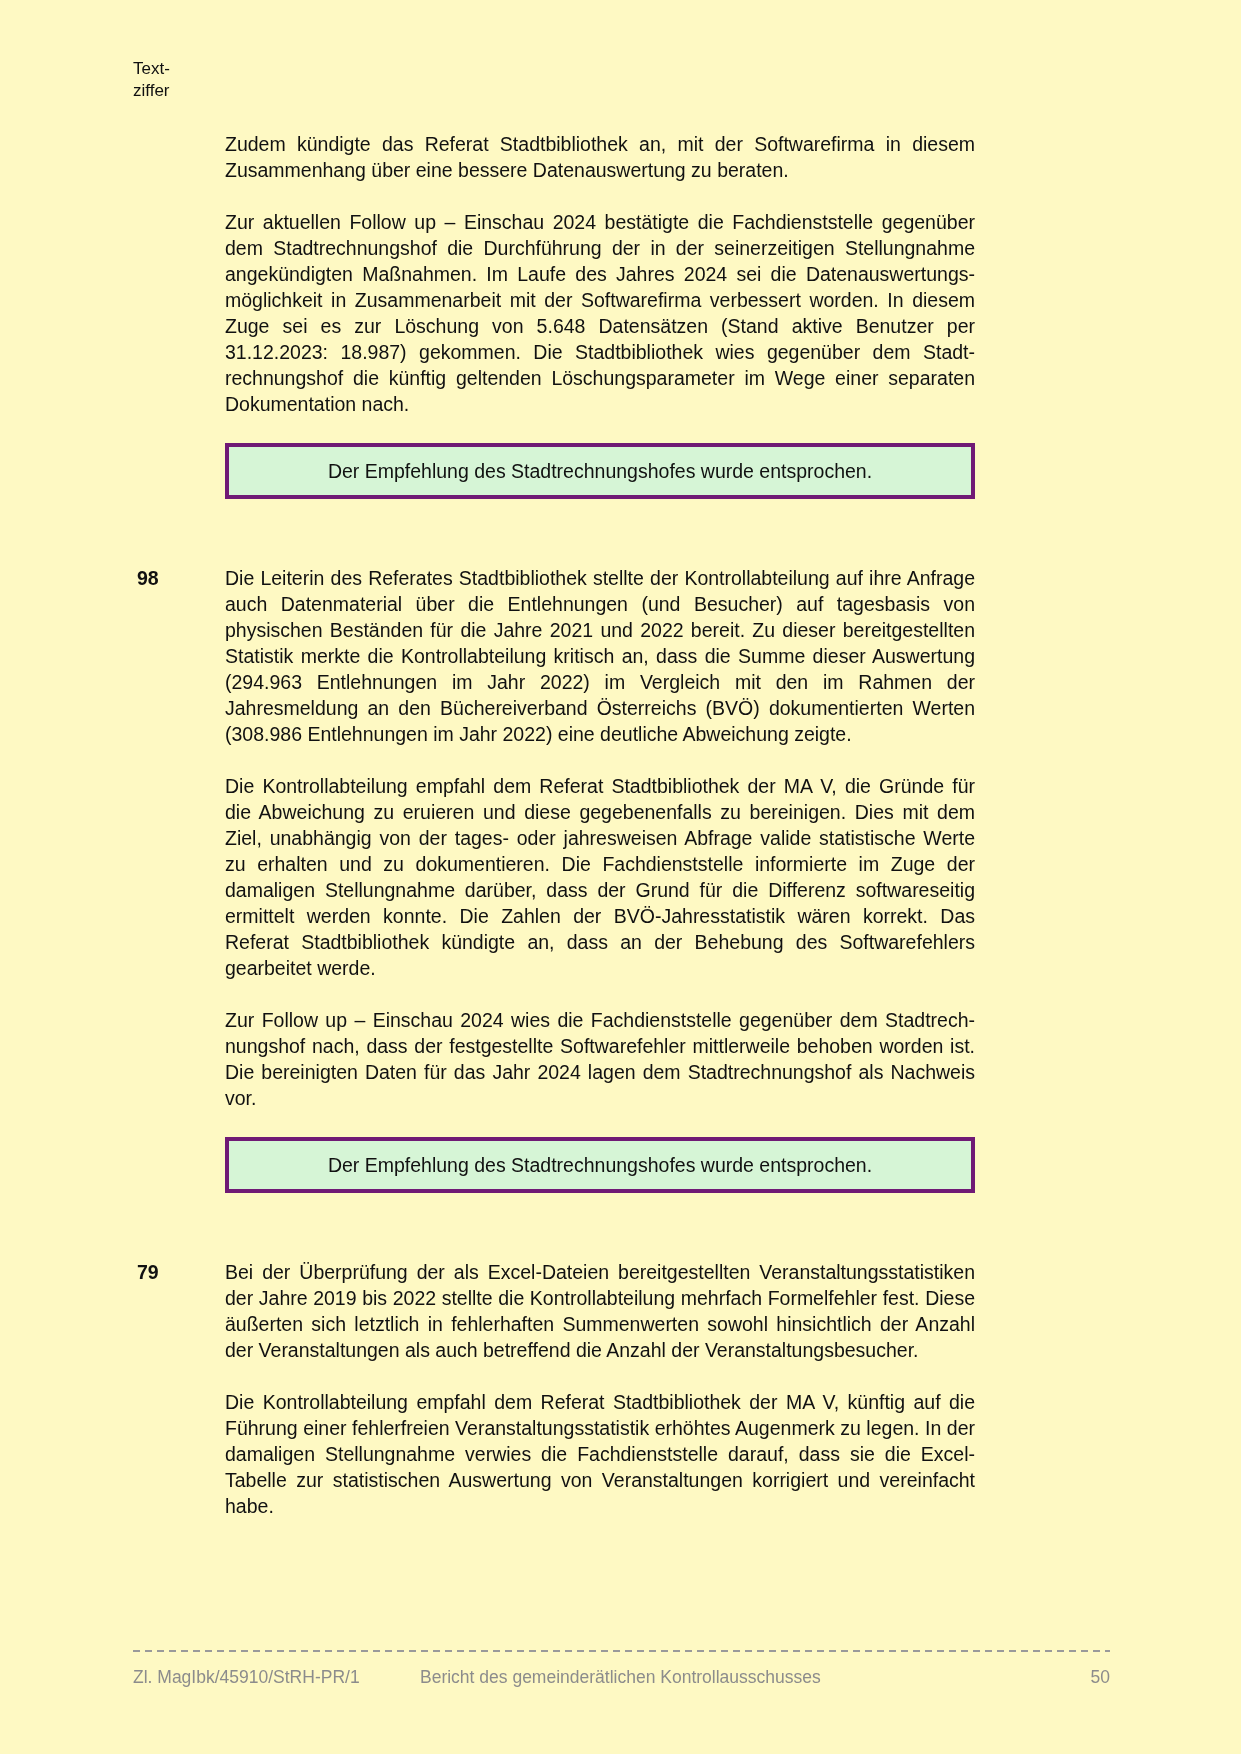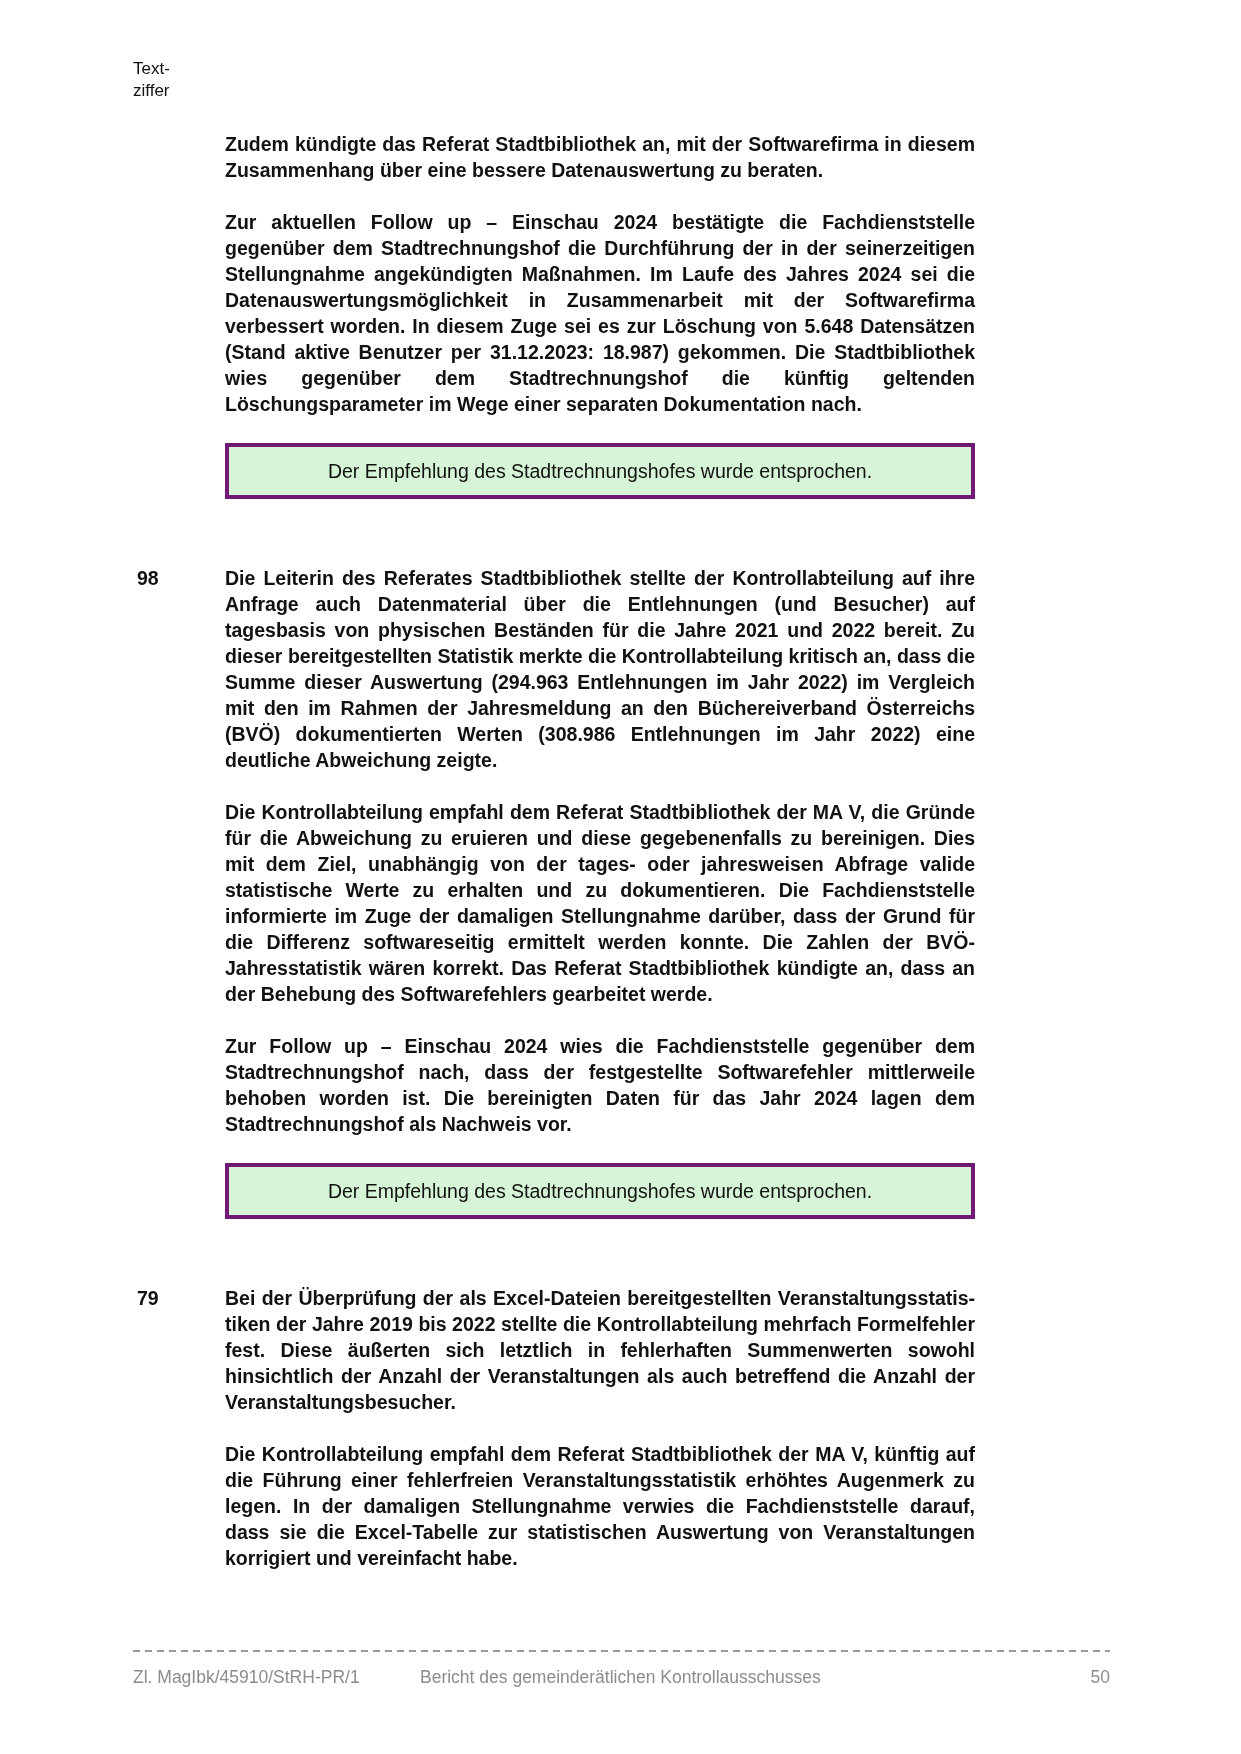--- a/index.html
+++ b/index.html
@@ -1,21 +1,21 @@
 <!DOCTYPE html>
 <html lang="de"><head>
 <meta charset="utf-8">
 <style>
   html, body { margin: 0; padding: 0; background: #e8e8e8; }
   .page {
     position: relative;
     width: 1241px;
     height: 1754px;
     margin: 0 auto;
-    background: #ffffff;
+    background: #fef9c3;
     font-family: "Liberation Sans", "DejaVu Sans", sans-serif;
     color: #111111;
     overflow: hidden;
   }
   .margin-header {
     position: absolute;
     left: 133px;
     top: 58px;
     font-size: 17px;
     line-height: 22px;
@@ -36,21 +36,20 @@
     font-size: 19.5px;
     line-height: 26px;
     font-weight: bold;
   }
   .para {
     margin: 0 0 26px 0;
     font-size: 19.5px;
     line-height: 26px;
     text-align: justify;
     hyphens: manual;
-    font-weight: bold;
   }
   .rec-box {
     margin: 24px 0 66px 0;
     min-height: 48px;
     border: 4px solid #701a75;
     background: #d6f5d6;
     display: flex;
     align-items: center;
     justify-content: center;
     font-size: 19.5px;

